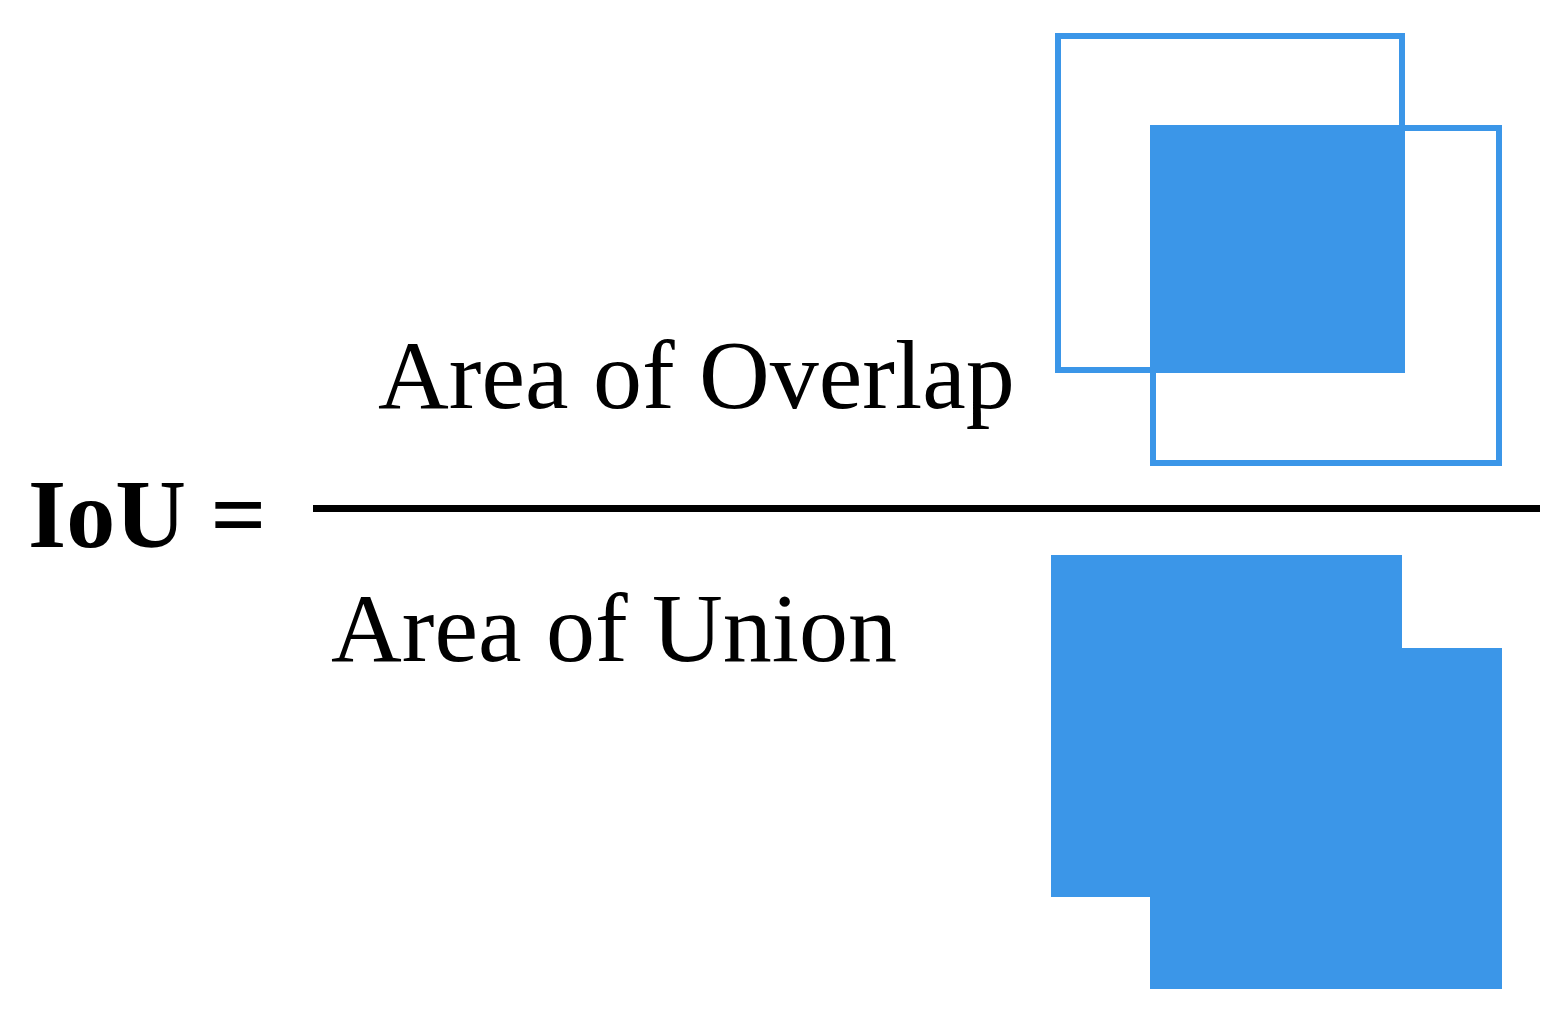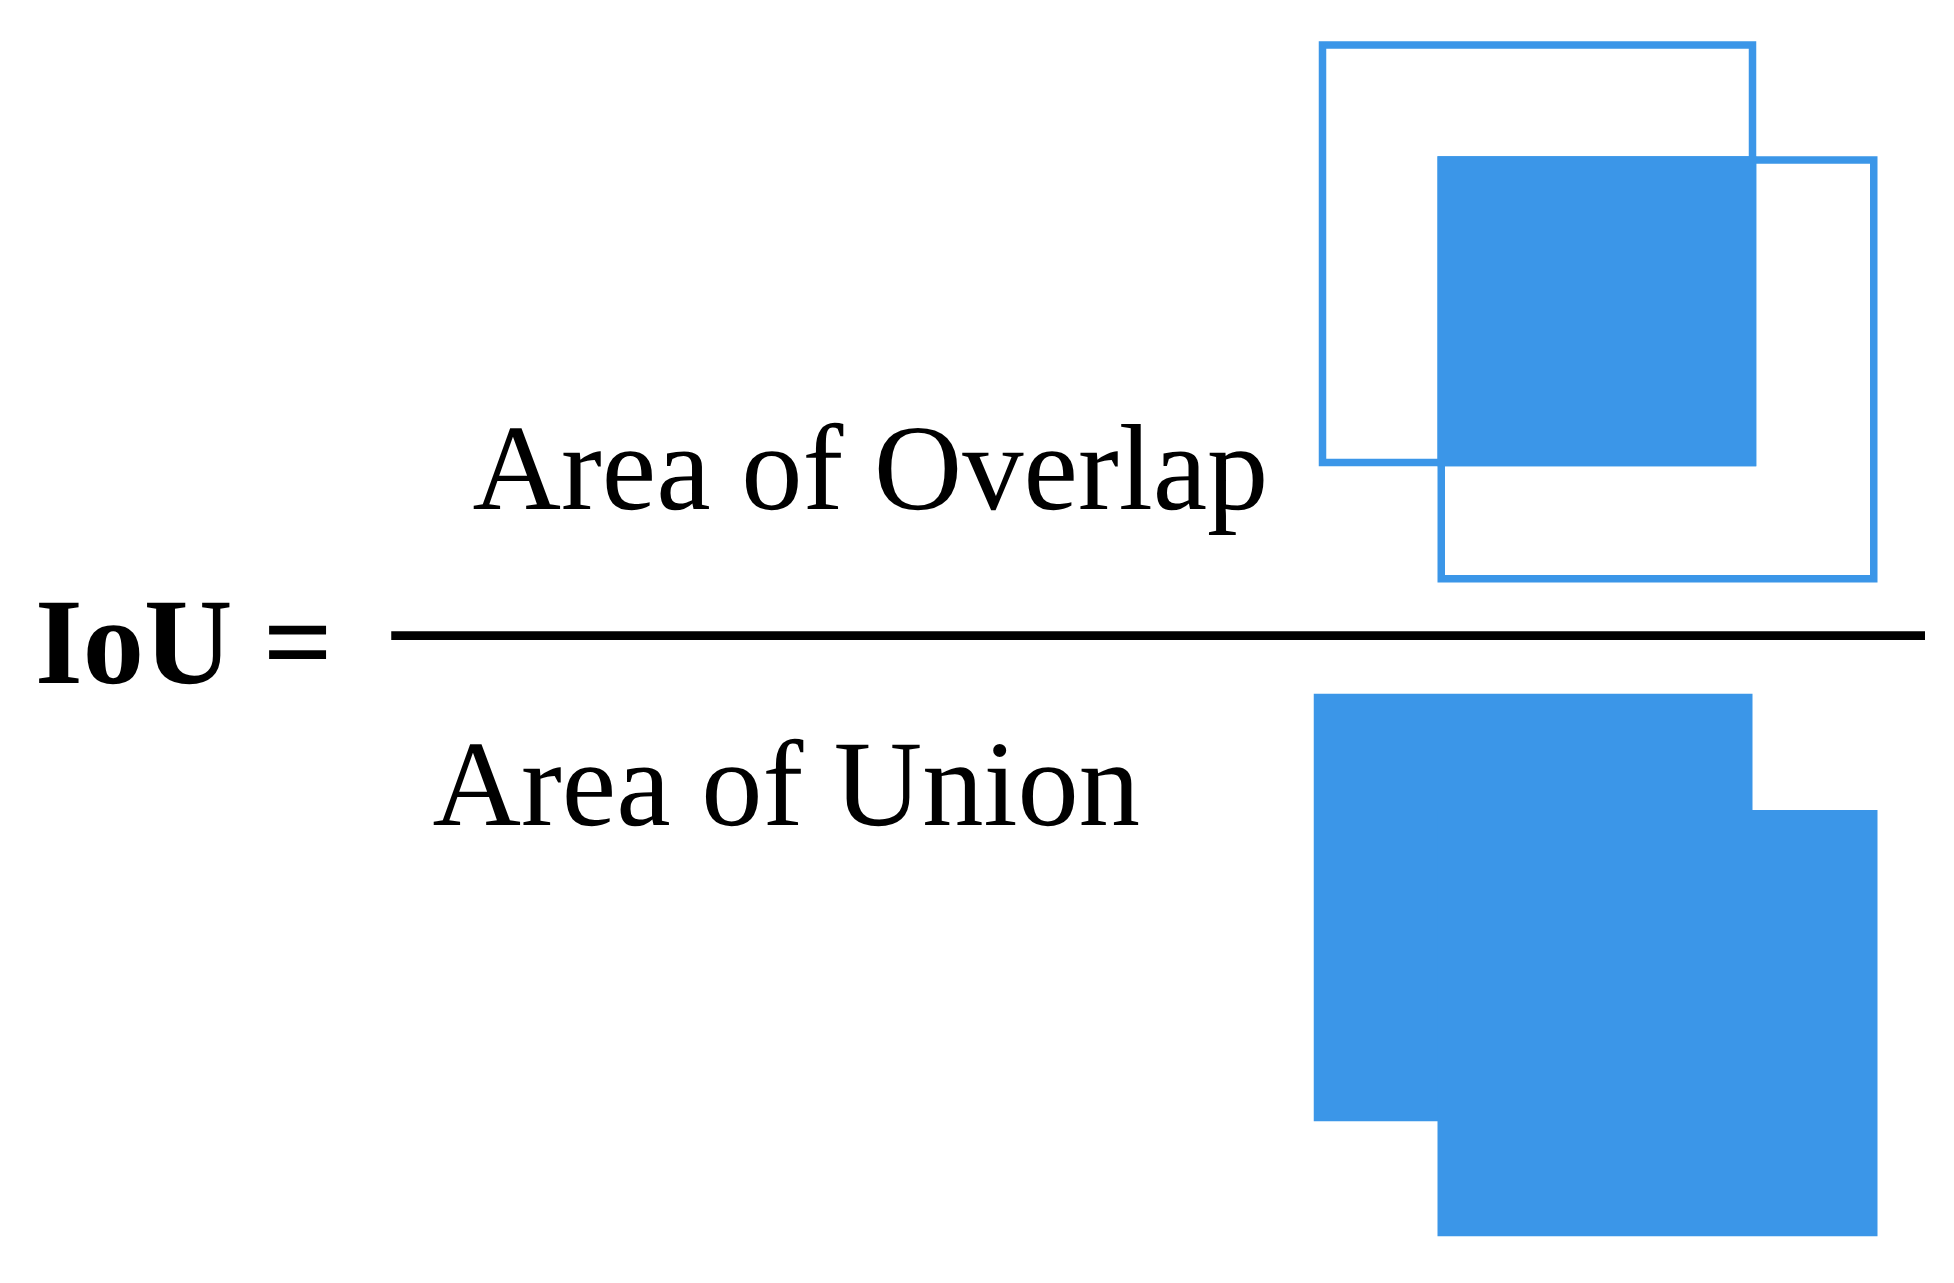--- a/index.html
+++ b/index.html
@@ -18,21 +18,21 @@
   }
   .formula-text {
     position: absolute;
     font-size: 98px;
     line-height: 1;
     white-space: nowrap;
     color: #000000;
   }
   .lhs        { left: 28px;  top: 465px; font-weight: bold; }
   .numerator  { left: 330px; top: 326px; margin-left: 48px; }
-  .denominator{ left: 346px; top: 579px; }
+  .denominator{ left: 331px; top: 579px; }
   .frac-bar {
     position: absolute;
     left: 313px;
     top: 505px;
     width: 1227px;
     height: 7px;
     background: #000000;
   }
   .figure { position: absolute; }
   .box-outline {

